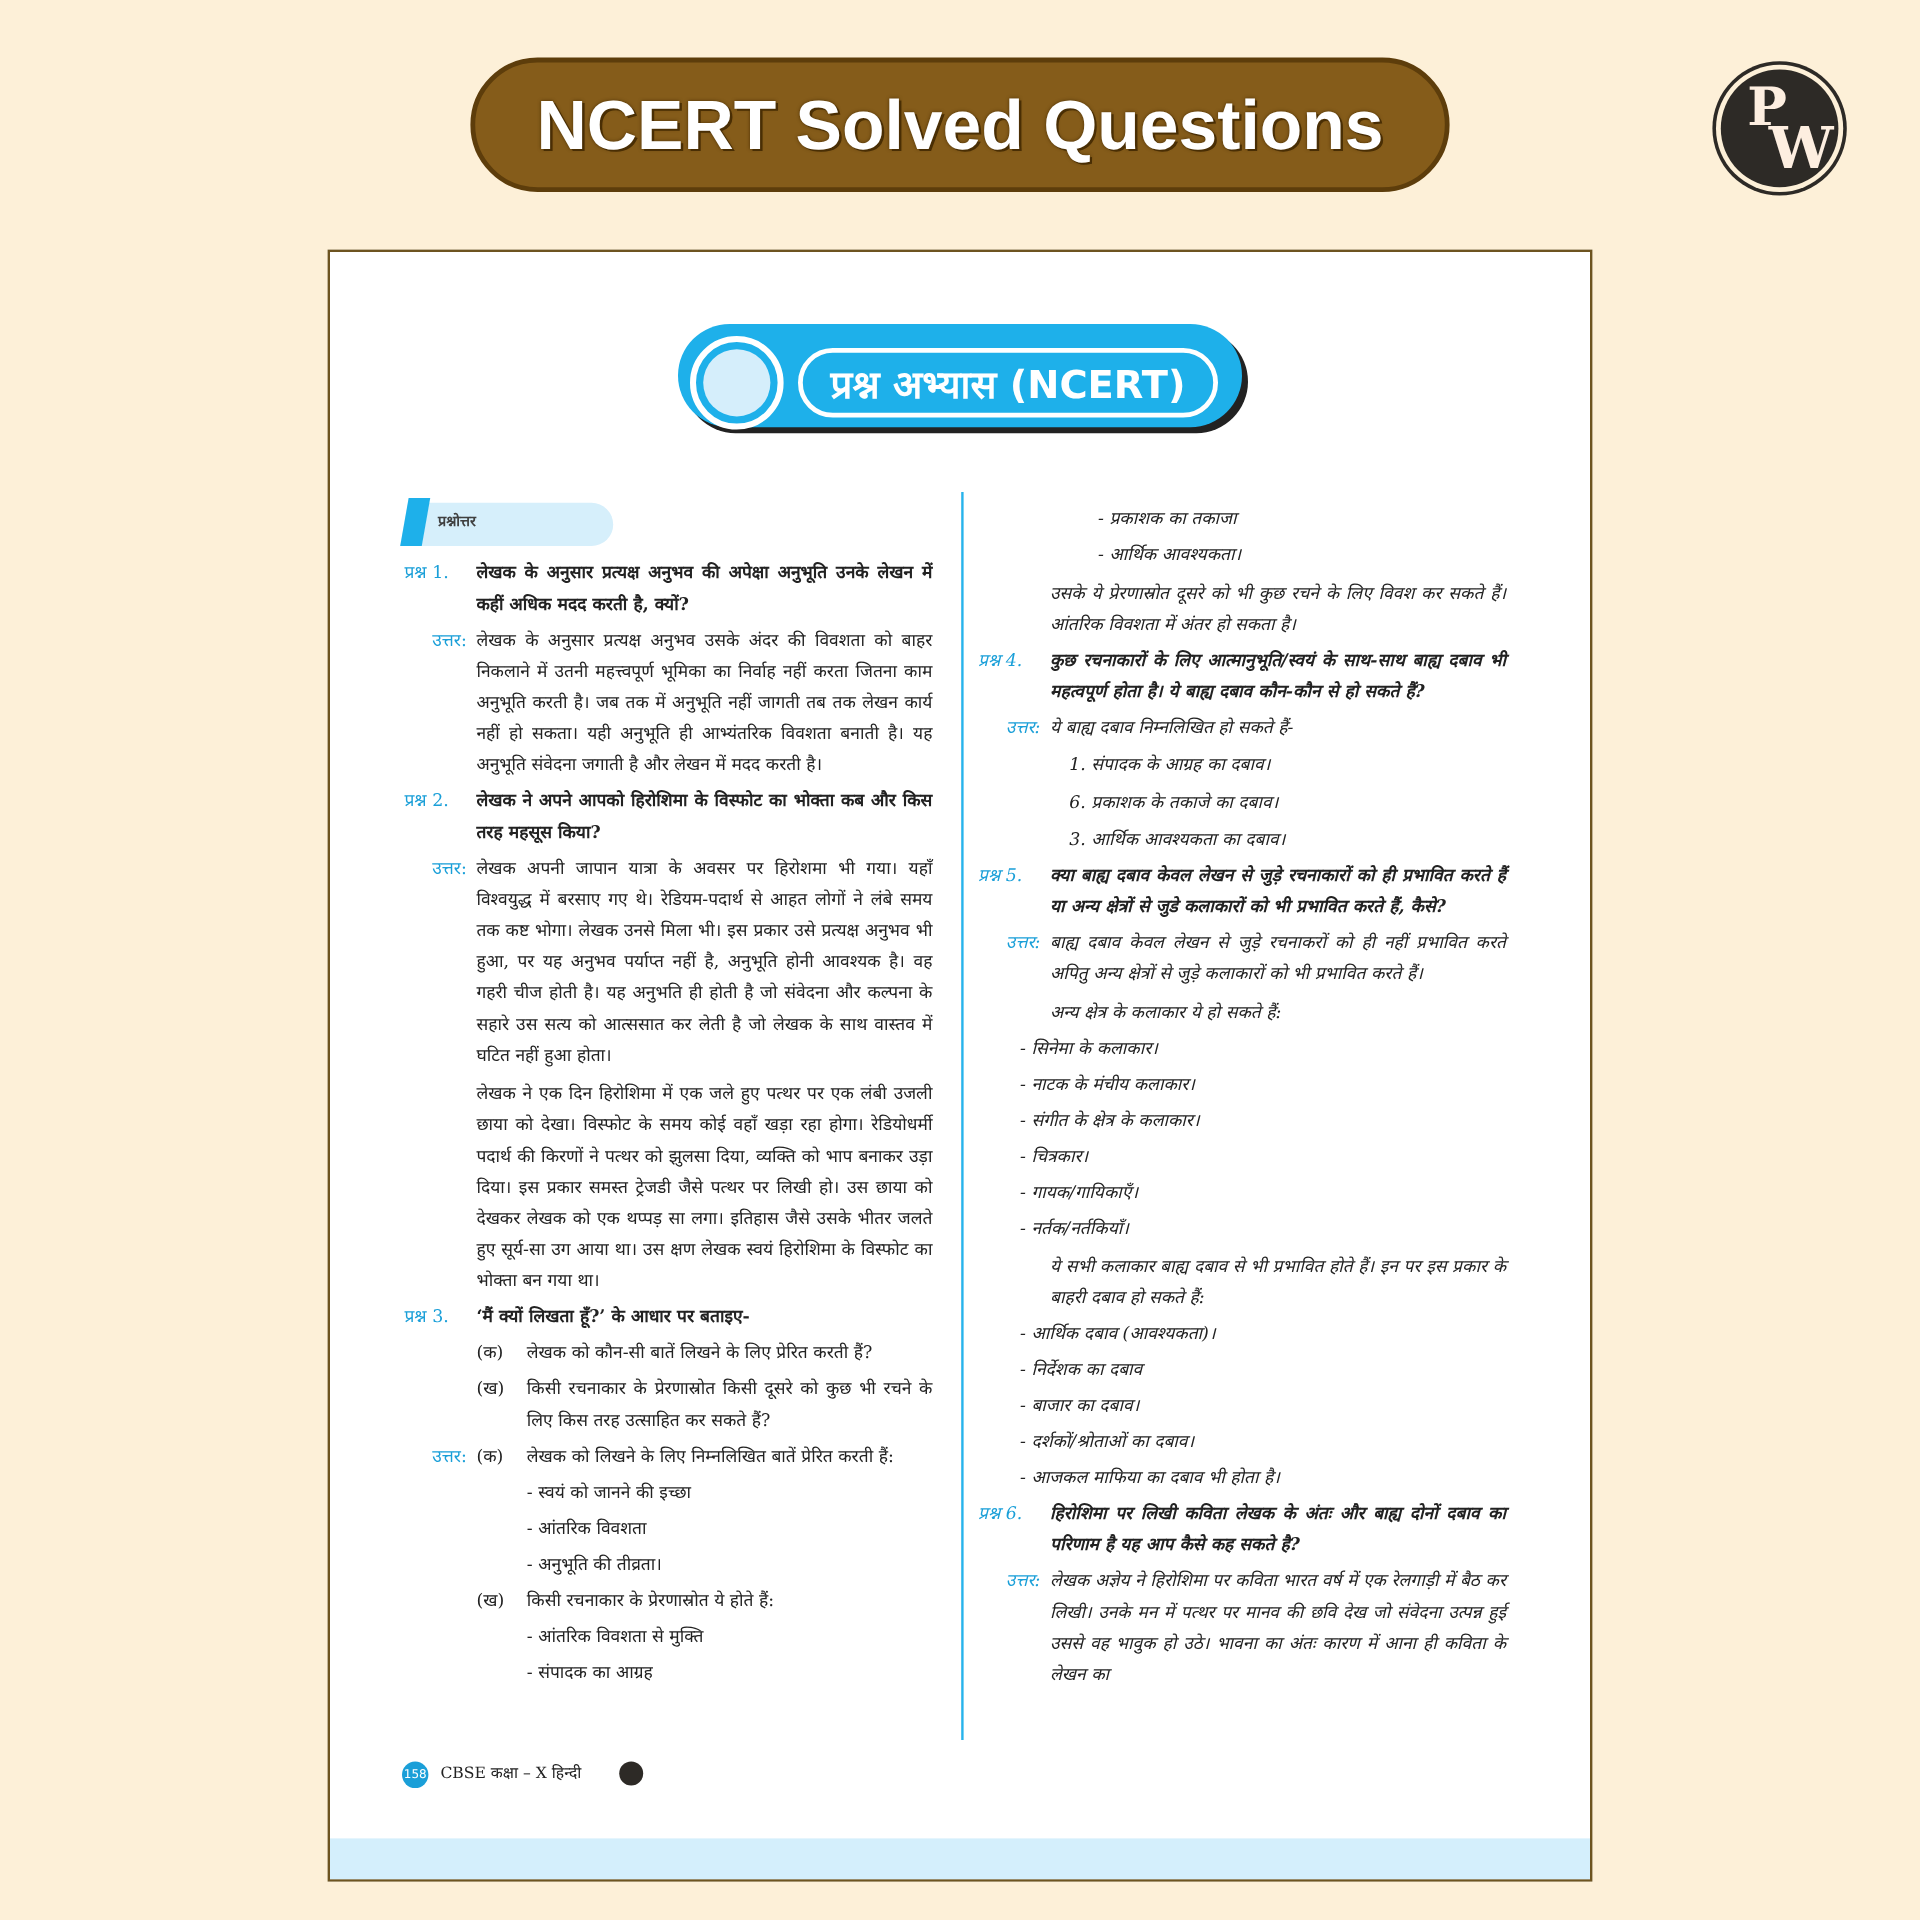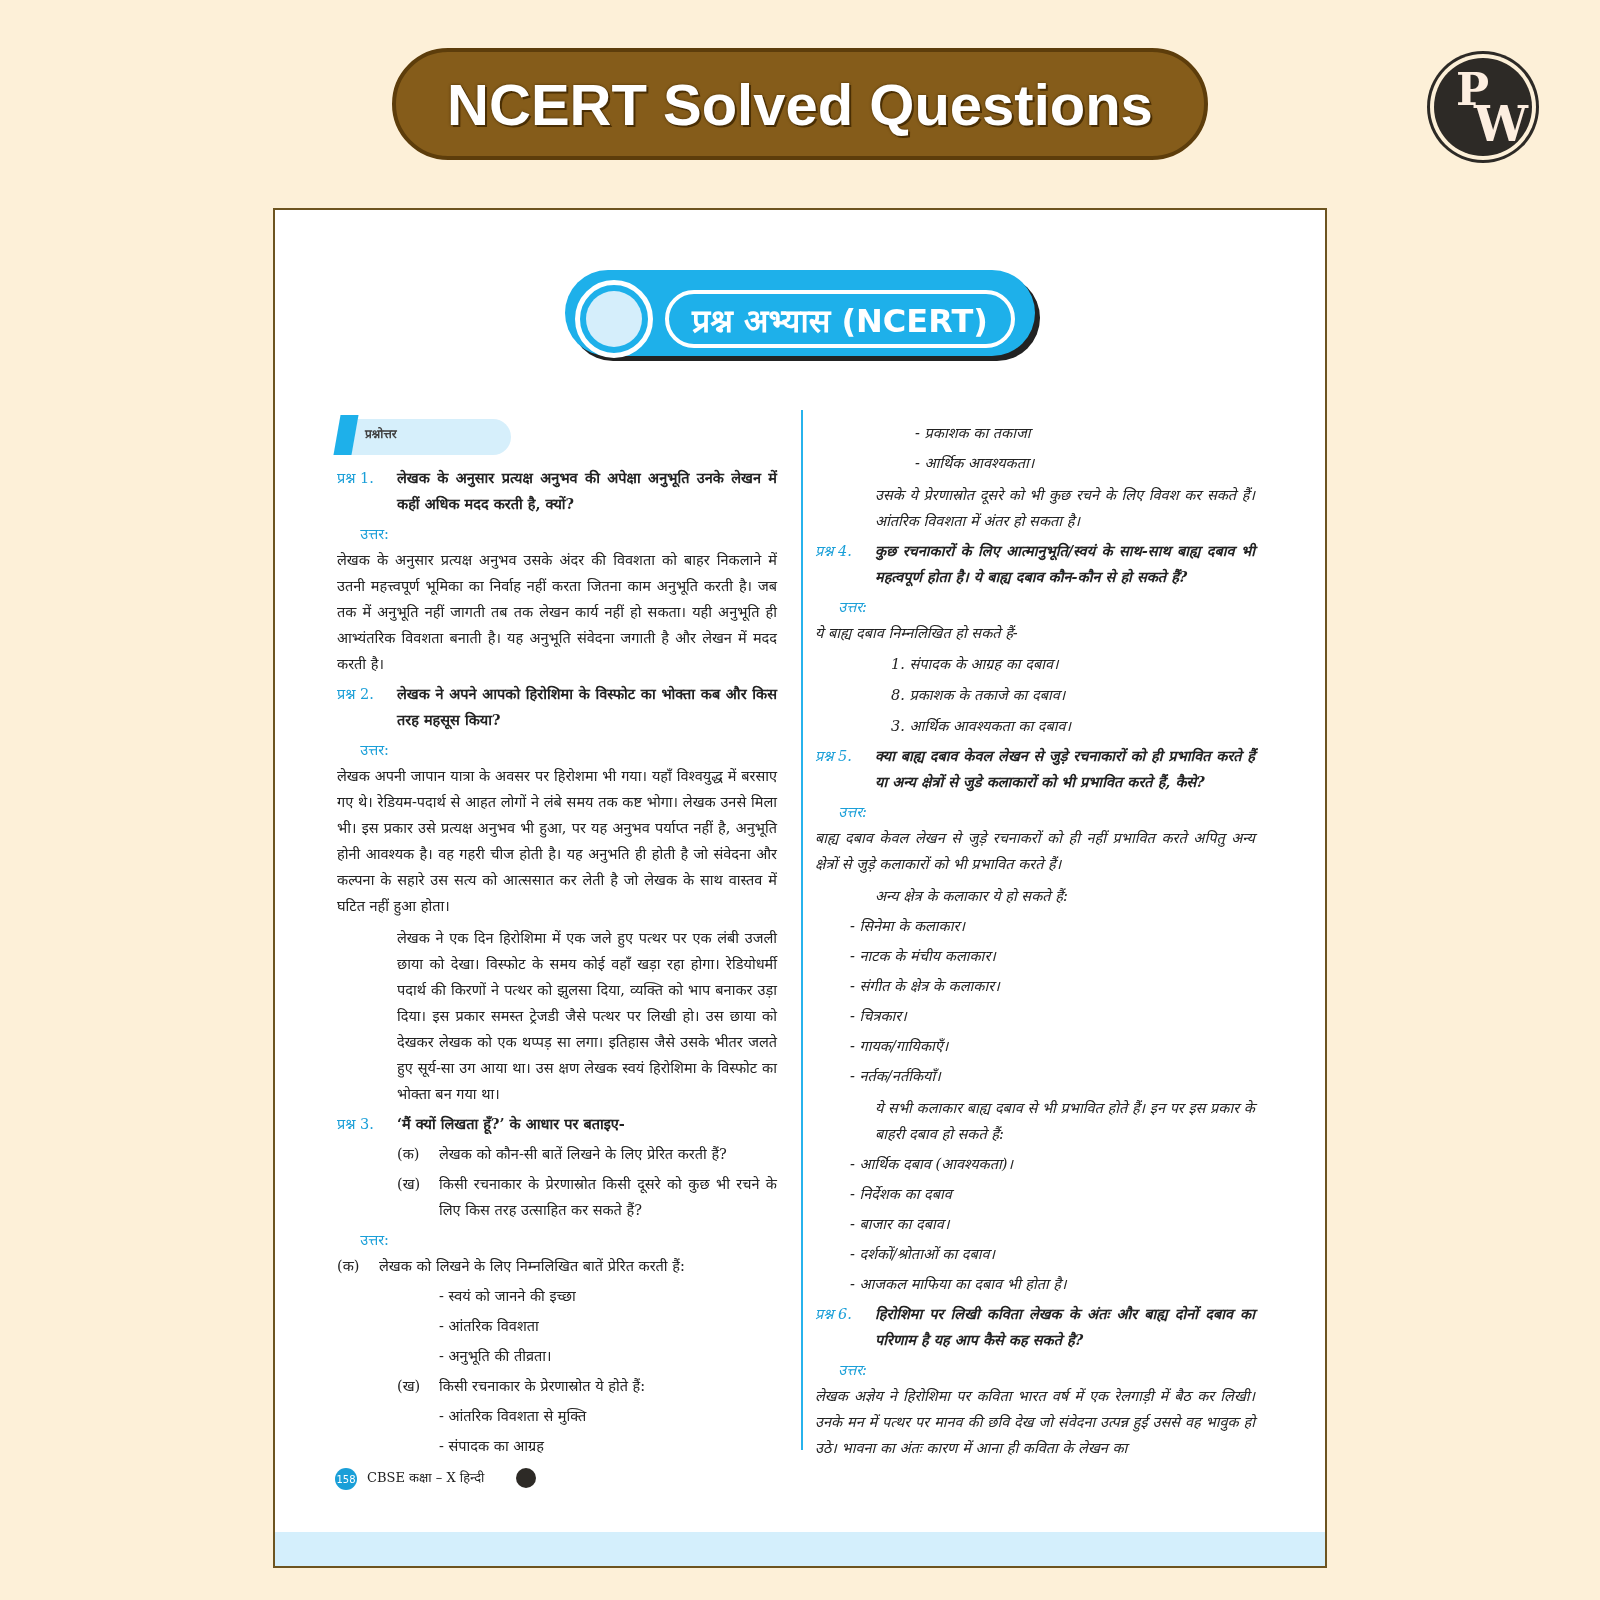--- a/index.html
+++ b/index.html
@@ -60,21 +60,21 @@
     position:absolute; left:8px; top:4px; width:166px; height:36px; background:#d6effb; border-radius:0 20px 20px 0;
   }
   .tab-heading .flag {
     position:absolute; left:0; top:0; width:18px; height:40px; background:#1eb0ea; transform:skewX(-10deg);
   }
   .tab-heading .txt { position:absolute; left:28px; top:6px; font-weight:bold; font-size:12px; color:#404040; }
 
   .q { display:flex; margin:4px 0; }
   .q .qn { width:60px; flex:none; color:#1a9fd8; font-weight:normal; }
   .q .qt { flex:1; font-weight:bold; text-align:justify; }
-  .a { display:flex; margin:4px 0;flex-direction:column; }
+  .a { display:flex; margin:4px 0; }
   .a .an { width:60px; flex:none; color:#1a9fd8; text-align:right; padding-right:8px; box-sizing:border-box; }
   .a .at { flex:1; text-align:justify; }
   .para { margin-left:60px; text-align:justify; margin-top:6px; }
   .sub { display:flex; margin-left:60px; margin-top:4px; }
   .sub .sl { width:42px; flex:none; }
   .sub .st { flex:1; text-align:justify; }
   .bullet { margin-left:102px; margin-top:4px; }
   .bullet.r { margin-left:35px; }
   .bullet.rr { margin-left:100px; }
   .num { margin-left:76px; margin-top:5px; }
@@ -169,21 +169,21 @@
 
     <div class="q">
       <span class="qn">प्रश्न 4.</span>
         <span class="qt">कुछ रचनाकारों के लिए आत्मानुभूति/स्वयं के साथ-साथ बाह्य दबाव भी महत्वपूर्ण होता है। ये बाह्य दबाव कौन-कौन से हो सकते हैं?</span>
     </div>
     <div class="a">
       <span class="an">उत्तर:</span>
         <span class="at">ये बाह्य दबाव निम्नलिखित हो सकते हैं-</span>
     </div>
     <div class="num">1. संपादक के आग्रह का दबाव।</div>
-    <div class="num">8. प्रकाशक के तकाजे का दबाव।</div>
+    <div class="num">6. प्रकाशक के तकाजे का दबाव।</div>
     <div class="num">3. आर्थिक आवश्यकता का दबाव।</div>
 
     <div class="q">
       <span class="qn">प्रश्न 5.</span>
         <span class="qt">क्या बाह्य दबाव केवल लेखन से जुड़े रचनाकारों को ही प्रभावित करते हैं या अन्य क्षेत्रों से जुडे कलाकारों को भी प्रभावित करते हैं, कैसे?</span>
     </div>
     <div class="a">
       <span class="an">उत्तर:</span>
         <span class="at">बाह्य दबाव केवल लेखन से जुड़े रचनाकरों को ही नहीं प्रभावित करते अपितु अन्य क्षेत्रों से जुड़े कलाकारों को भी प्रभावित करते हैं।</span>
     </div>

